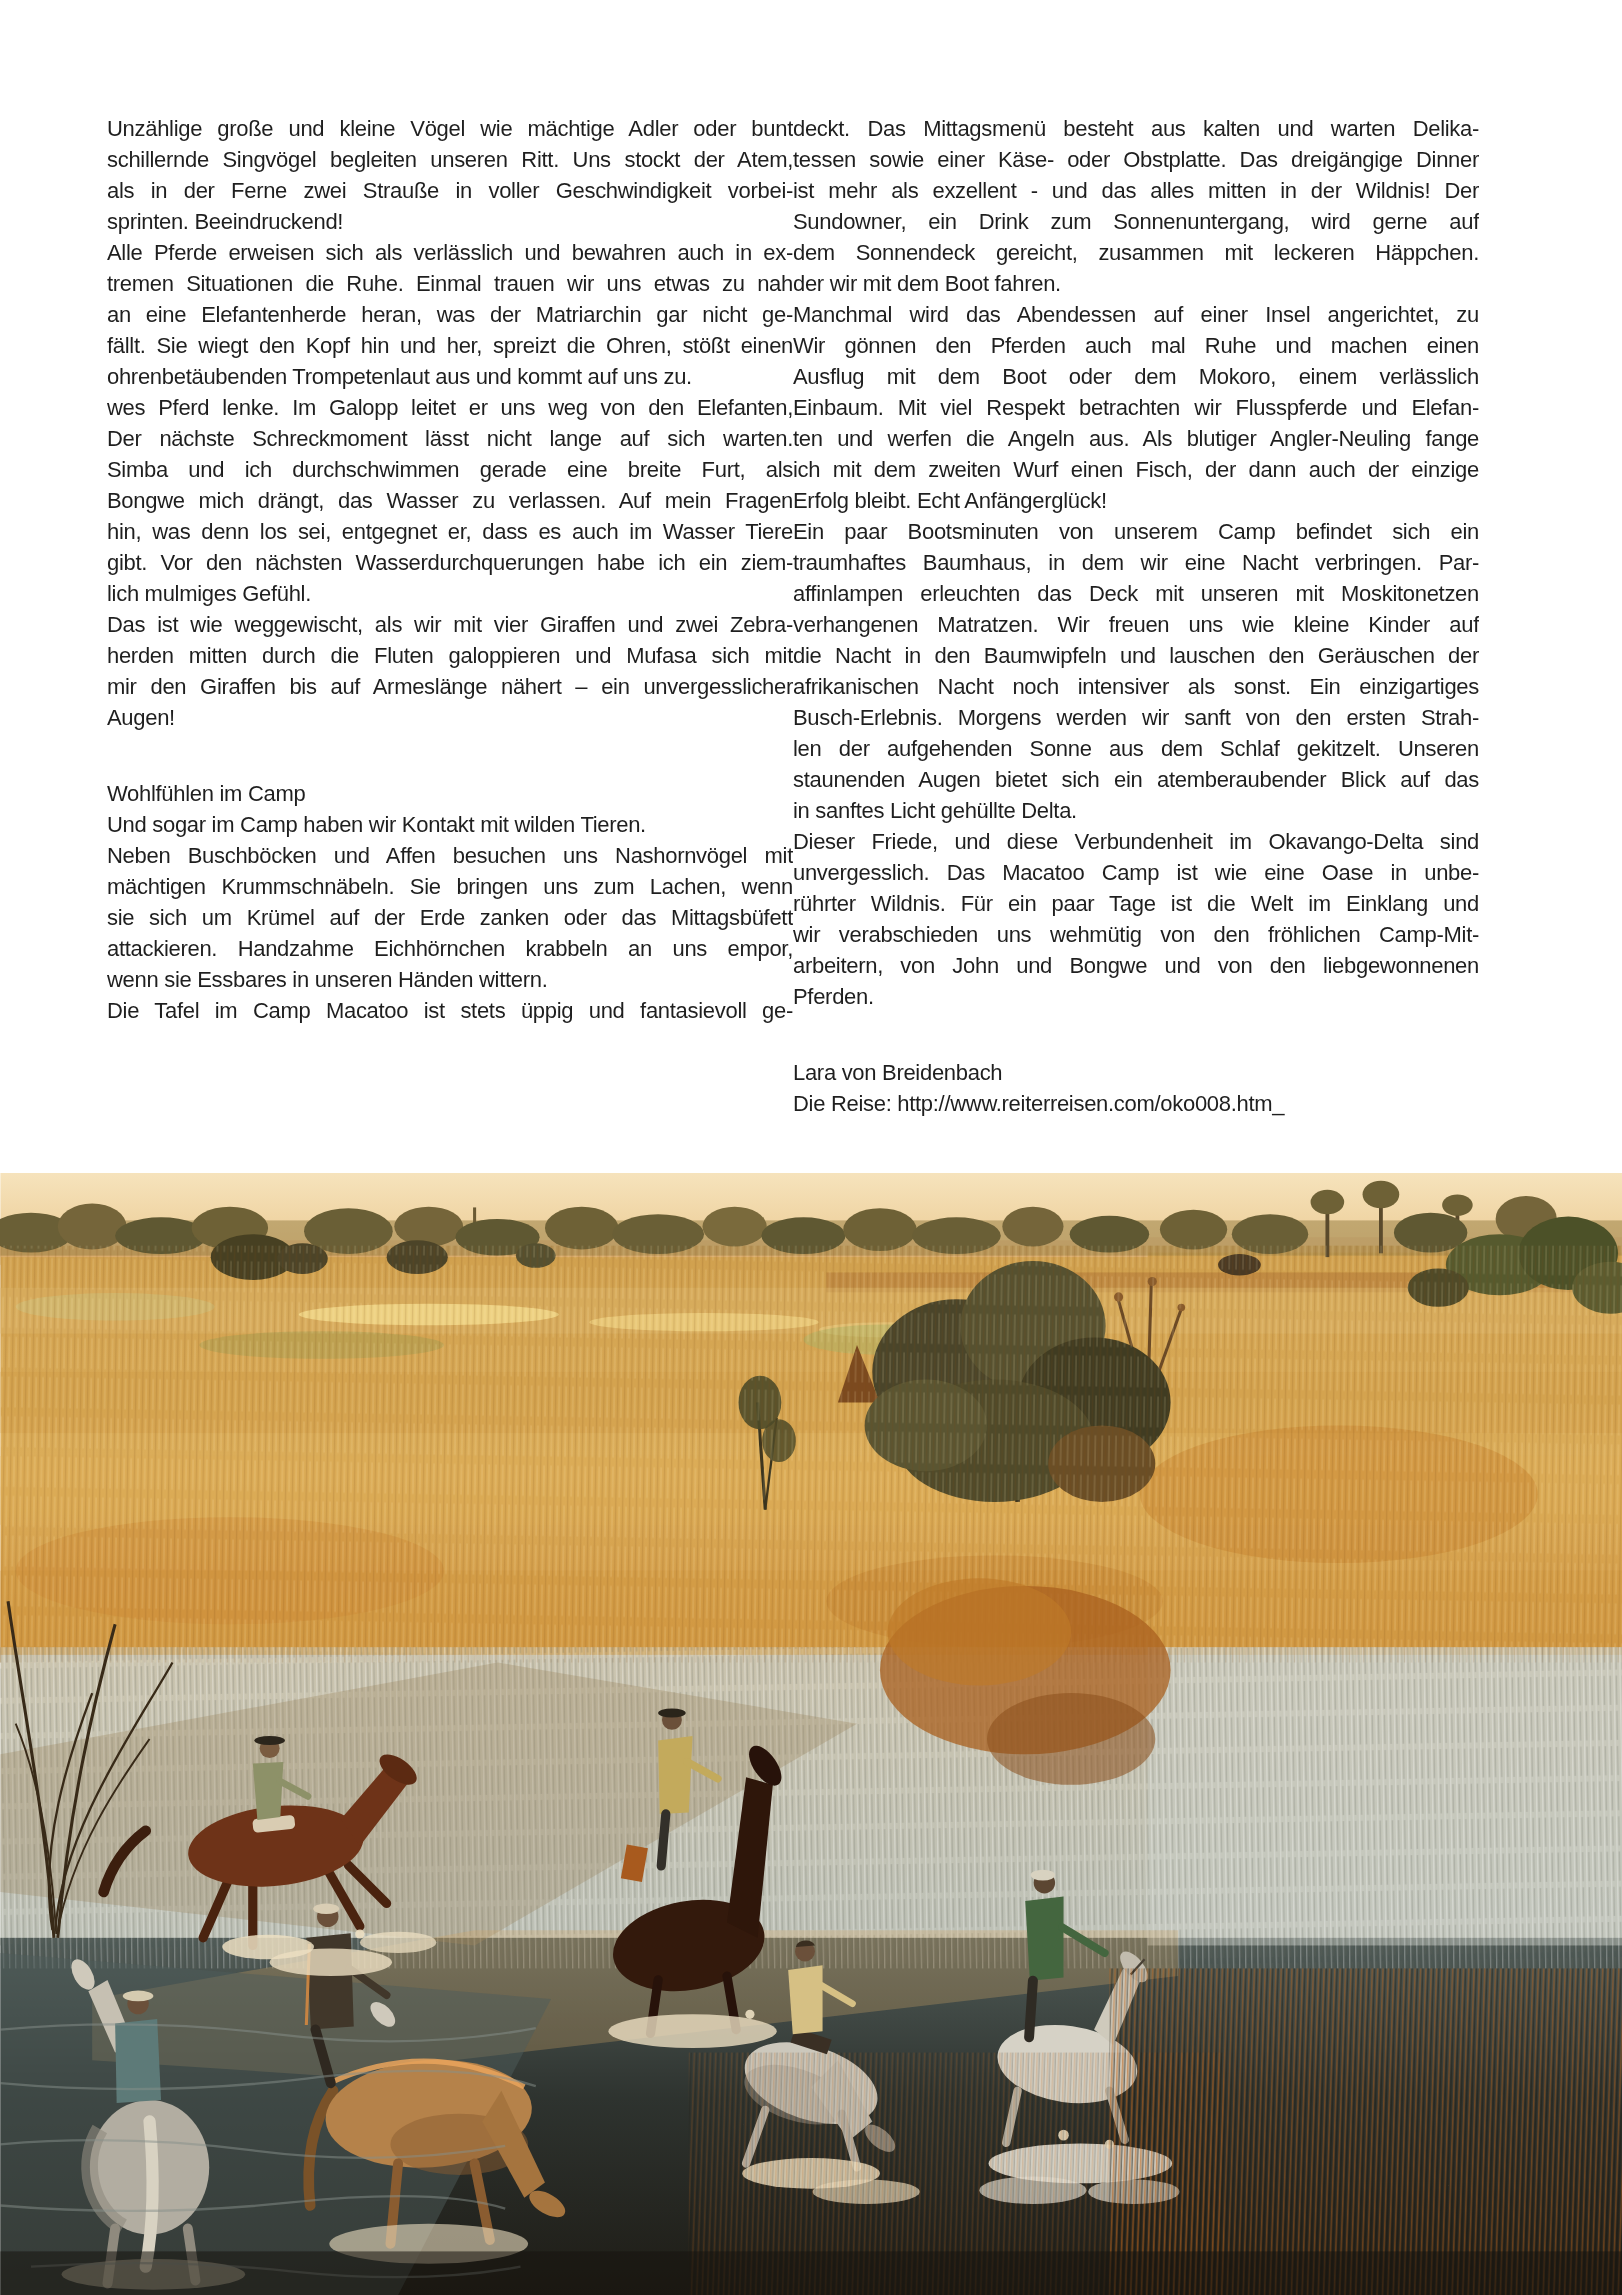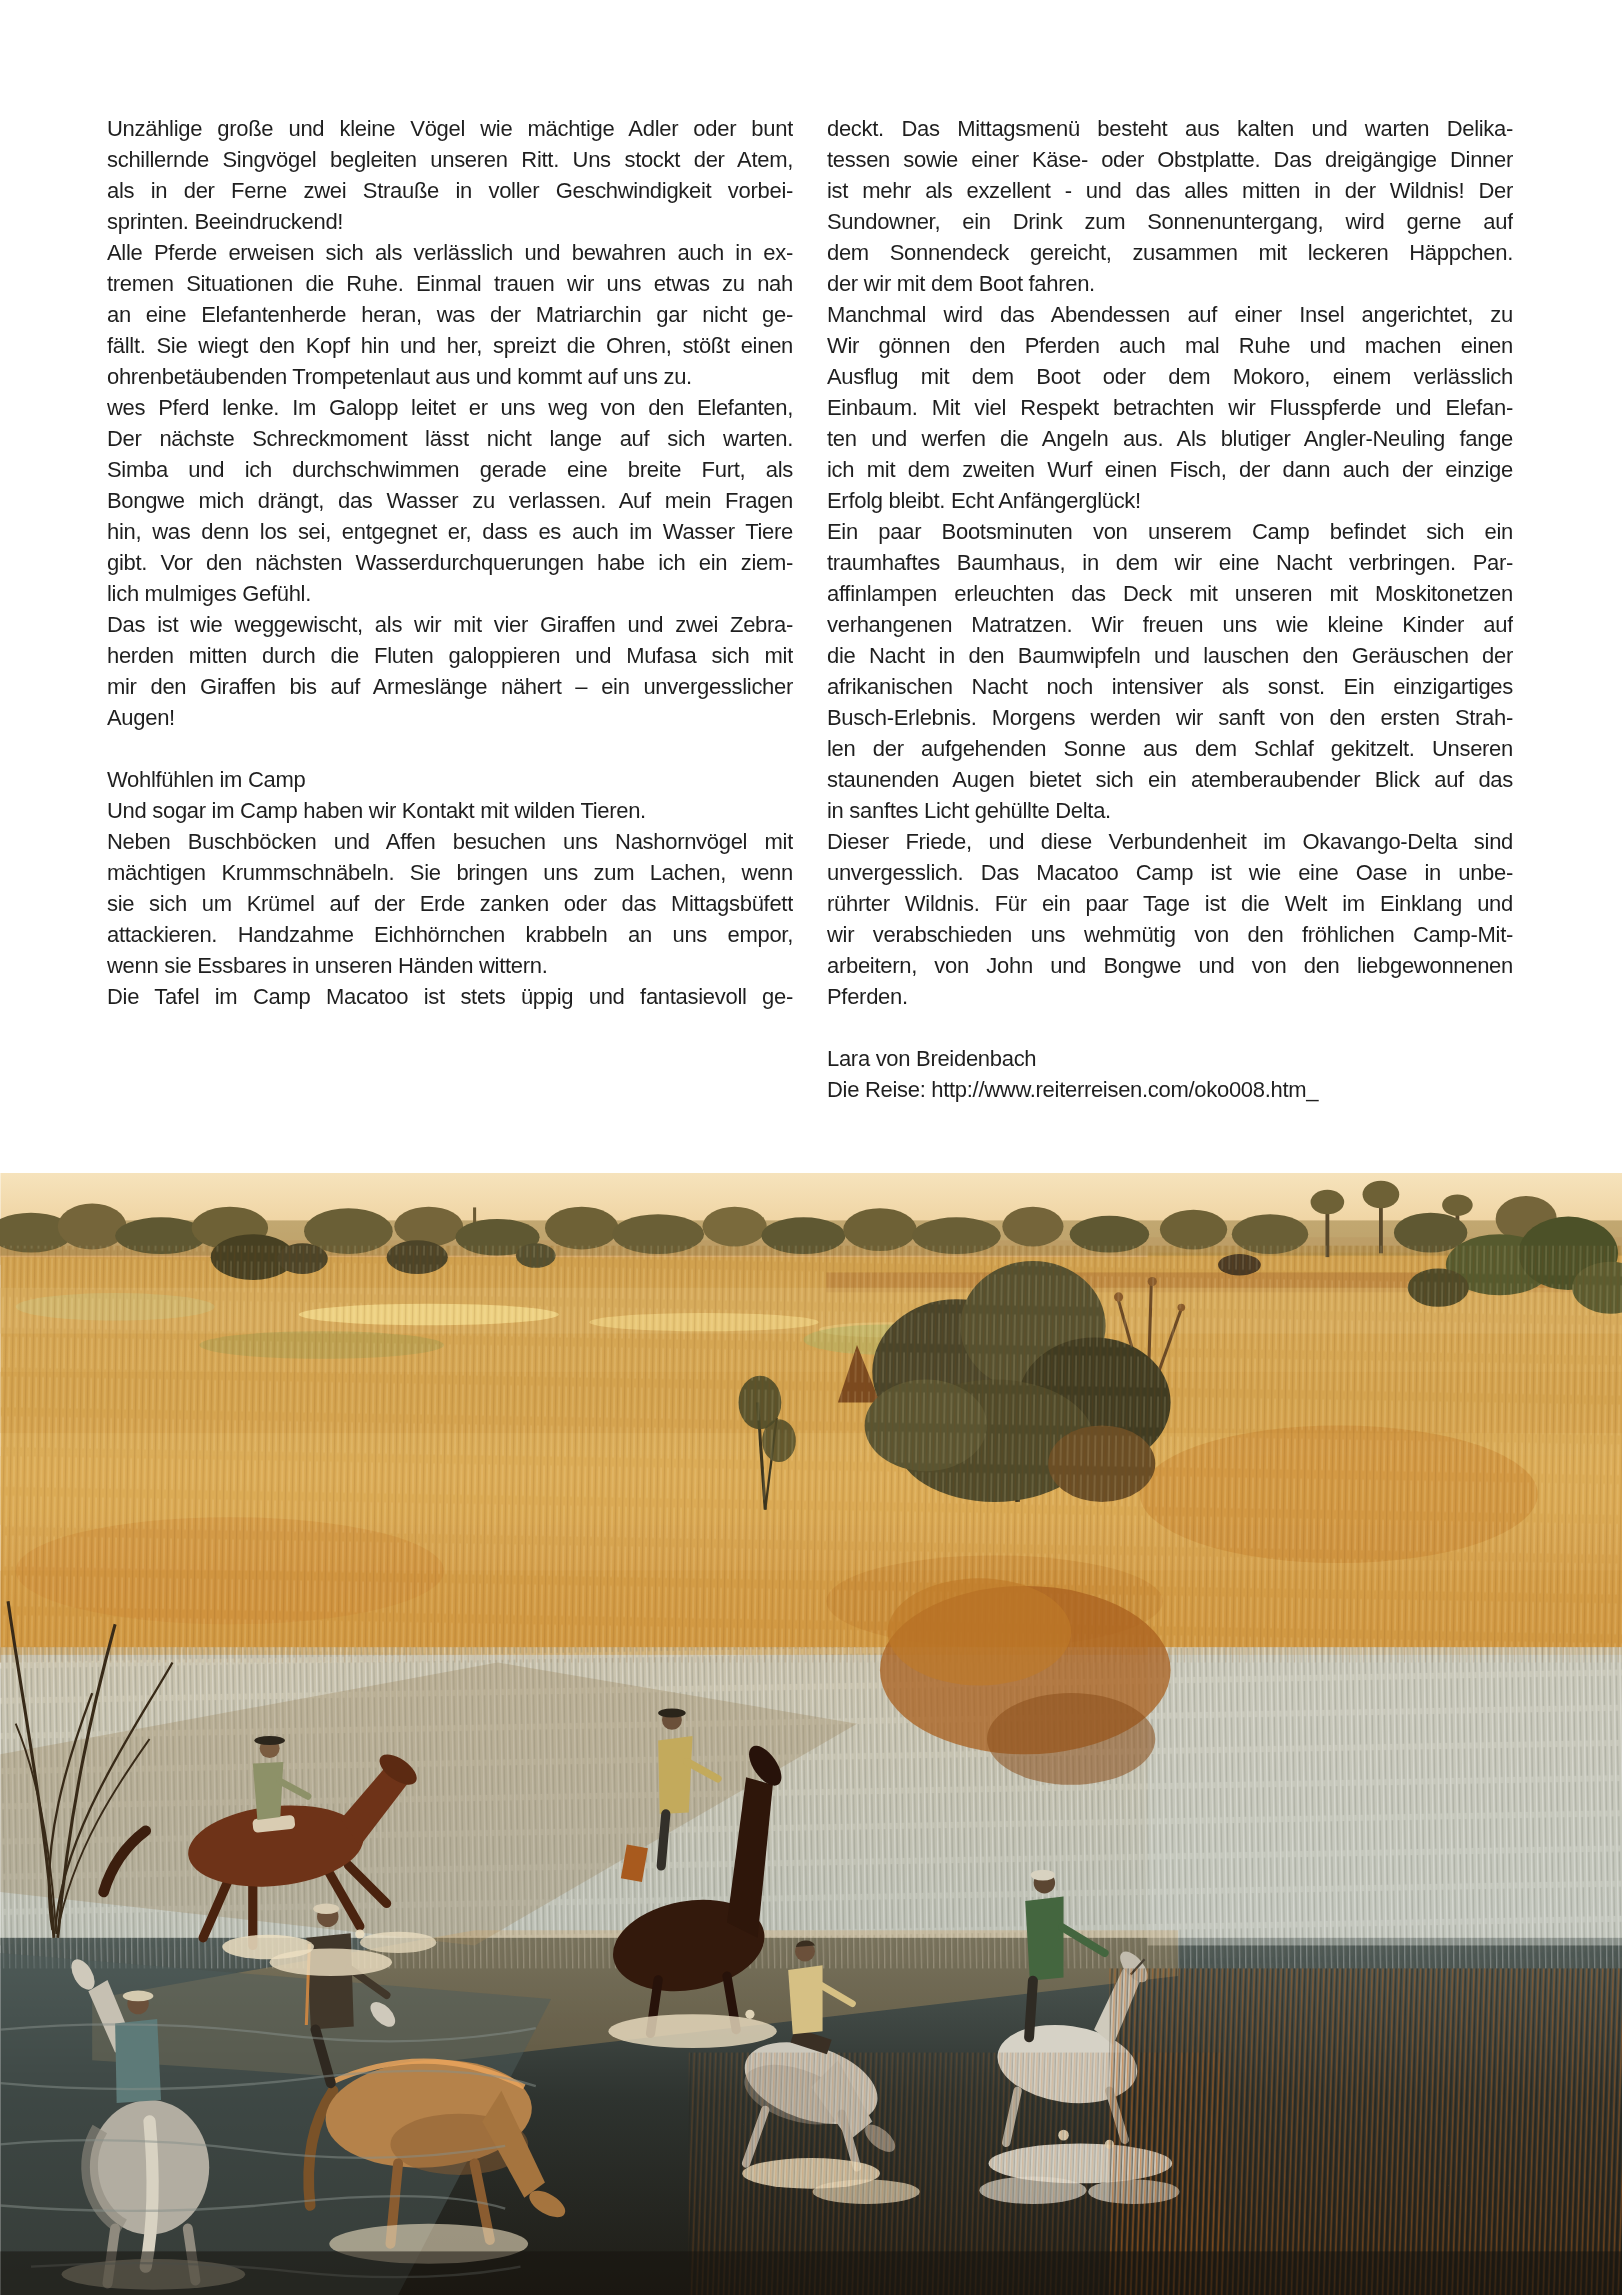--- a/index.html
+++ b/index.html
@@ -1,21 +1,21 @@
 <!DOCTYPE html>
 <html style="font-size:12.2px"><head>
 <meta charset="utf-8">
 <style>
   html,body{margin:0;padding:0;background:#ffffff;}
   .page{position:relative;width:1623px;height:2295px;background:#ffffff;overflow:hidden;
         font-family:"Liberation Sans",sans-serif;}
-  .text-area{position:absolute;left:107px;top:113px;width:1406px;display:flex;gap:33px;justify-content:space-between;}
+  .text-area{position:absolute;left:107px;top:113px;width:1406px;display:flex;}
   .column{width:686px;}
   .para{margin:0;}
-  .para.gap{margin-top:31px;}
+  .para.gap{margin-top:45px;}
   .line{height:31px;line-height:31px;font-size:22px;letter-spacing:-0.3px;color:#1f1f1f;
         text-align:justify;text-align-last:justify;white-space:nowrap;overflow:hidden;
         font-stretch:condensed;}
   .line.last{text-align-last:left;}
   .photo{position:absolute;left:0;top:1173px;width:1623px;height:1122px;}
   .photo svg{display:block;width:100%;height:100%;}
 </style>
 </head>
 <body>
 

